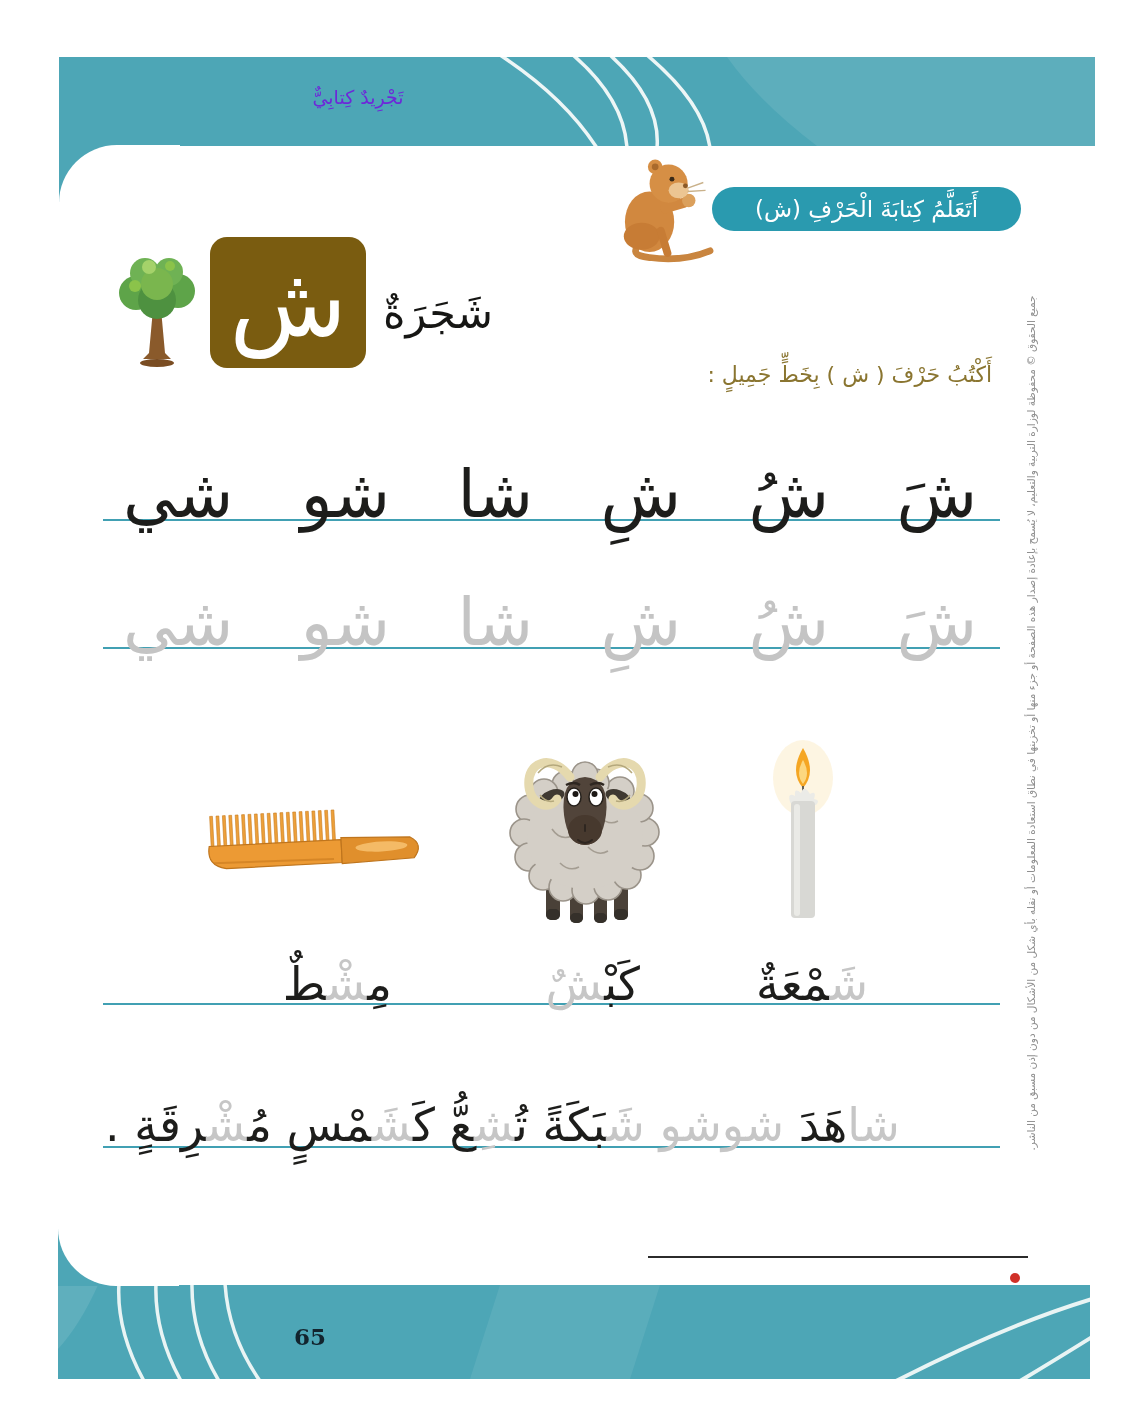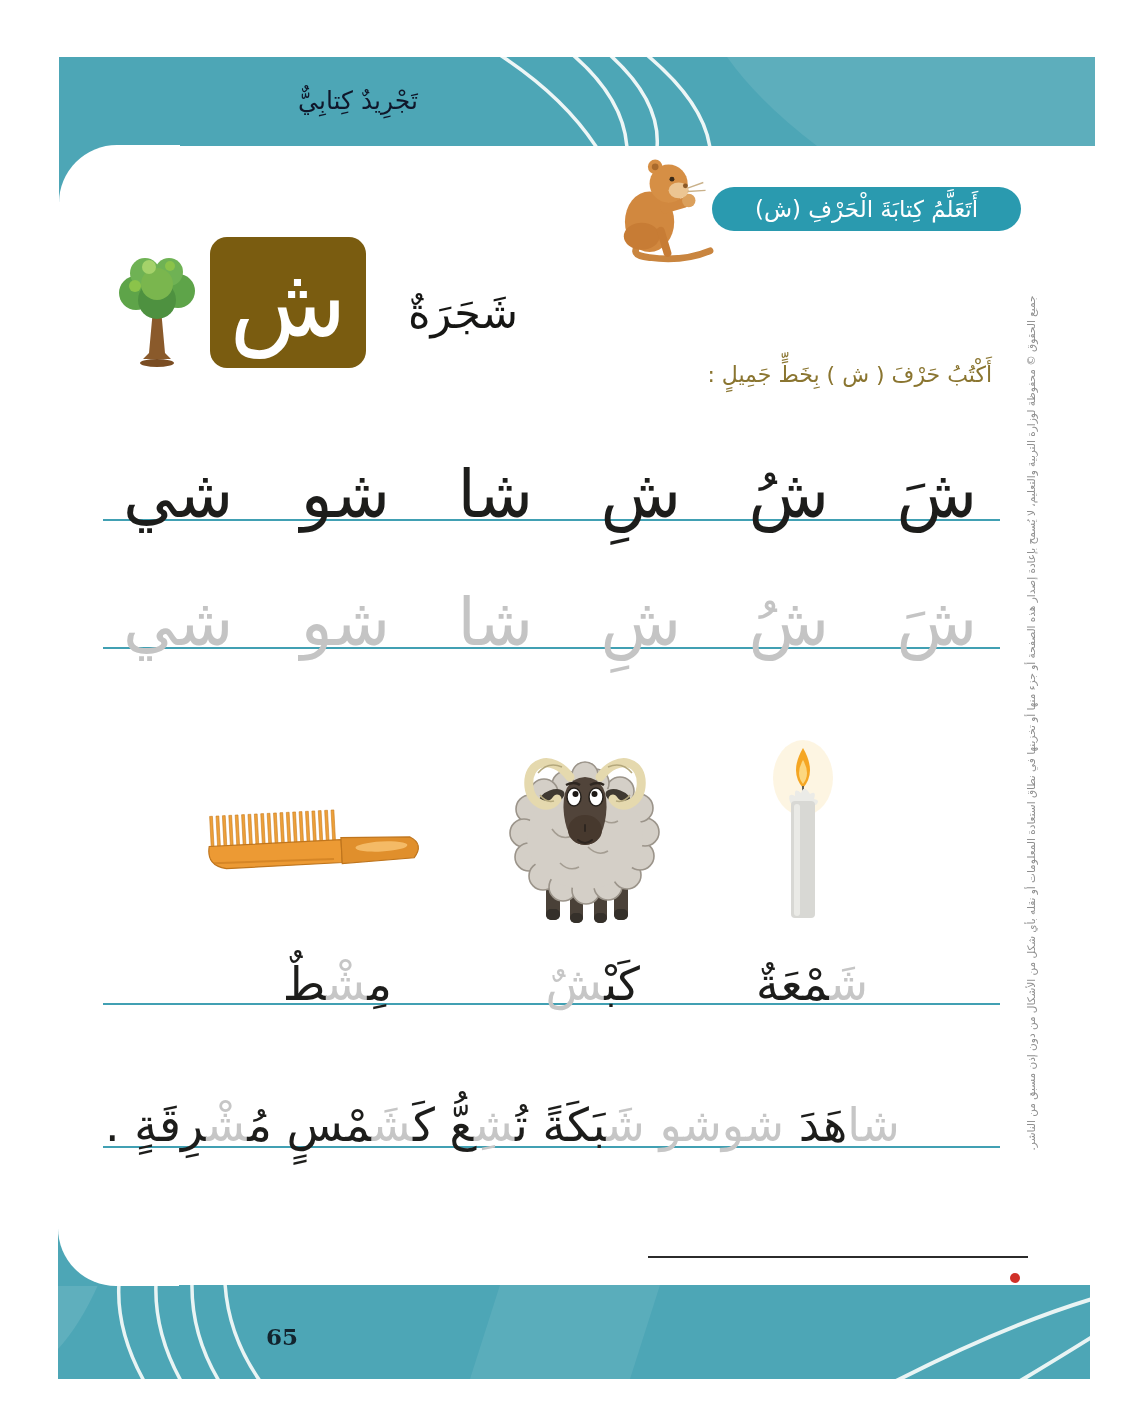--- a/index.html
+++ b/index.html
@@ -8,51 +8,51 @@
   .abs{position:absolute;}
 
   
   .band-top{left:59px;top:57px;width:1036px;height:89px;background:#4da6b6;}
   .band-bottom{left:58px;top:1285px;width:1032px;height:94px;background:#4da6b6;}
   .teal-patch-tl{left:59px;top:145px;width:120px;height:57px;background:#4da6b6;}
   .white-round-tl{left:59px;top:145px;width:121px;height:58px;background:#fff;border-top-left-radius:62px;}
   .teal-patch-bl{left:58px;top:1229px;width:120px;height:57px;background:#4da6b6;}
   .white-round-bl{left:58px;top:1228px;width:121px;height:58px;background:#fff;border-bottom-left-radius:62px;}
 
-  .corner-label{left:278px;top:86px;width:160px;color:#0f172a;font-size:25px;direction:rtl;text-align:center;}
+  .corner-label{left:278px;top:86px;width:160px;color:#6d28d9;font-size:19px;direction:rtl;text-align:center;}
 
   
   .banner{left:712px;top:187px;width:309px;height:44px;background:#2a9aaf;border-radius:30px;
           color:#ffffff;font-size:23px;display:flex;align-items:center;justify-content:center;direction:rtl;}
 
   
   .letter-box{left:210px;top:237px;width:156px;height:131px;background:#7a5c10;border-radius:17px;
               color:#fff;font-size:96px;display:flex;align-items:center;justify-content:center;line-height:1;}
-  .intro-word{left:383px;top:288px;width:135px;font-size:43px;color:#161614;direction:rtl;text-align:right;}
+  .intro-word{left:383px;top:288px;width:135px;font-size:43px;color:#161614;direction:rtl;text-align:left;}
   .instruction{right:146px;top:362px;font-size:22px;color:#8a7530;direction:rtl;white-space:nowrap;}
 
   
   .rule{left:103px;width:897px;height:2px;background:#41a0b3;}
   .letters-row{left:105px;width:890px;display:flex;direction:rtl;justify-content:space-between;
                padding:0 18px;box-sizing:border-box;font-size:66px;line-height:1;}
   .letters-row span{display:block;}
   .row-ink{color:#1d1d1b;}
   .row-trace{color:#c4c4c4;}
 
   .vocab-word{width:160px;font-size:46px;line-height:1;direction:rtl;}
   .sentence{left:105px;top:1102px;width:895px;font-size:46px;line-height:1;direction:rtl;text-align:left;white-space:nowrap;}
   .seg-ink{color:#1d1d1b;}
   .seg-trace{color:#c6c6c6;}
 
   
   .foot-rule{left:648px;top:1256px;width:380px;height:2px;background:#2b2b2b;}
   .foot-dot{left:1010px;top:1273px;width:10px;height:10px;border-radius:50%;background:#d03028;}
   .footnote{right:132px;top:1263px;font-size:16.5px;color:#141414;direction:rtl;white-space:nowrap;}
 
-  .page-number{left:266px;top:1323px;width:60px;text-align:left;font-family:"DejaVu Serif",serif;
+  .page-number{left:266px;top:1323px;width:60px;text-align:right;font-family:"DejaVu Serif",serif;
                font-weight:bold;font-size:23px;color:#12242e;}
 
   .copyright{left:581px;top:717px;width:900px;font-size:10.5px;color:#8f8f8f;direction:rtl;
              text-align:center;white-space:nowrap;transform:rotate(-90deg);}
 
   svg{display:block;}
 </style>
 </head>
 <body>
 

